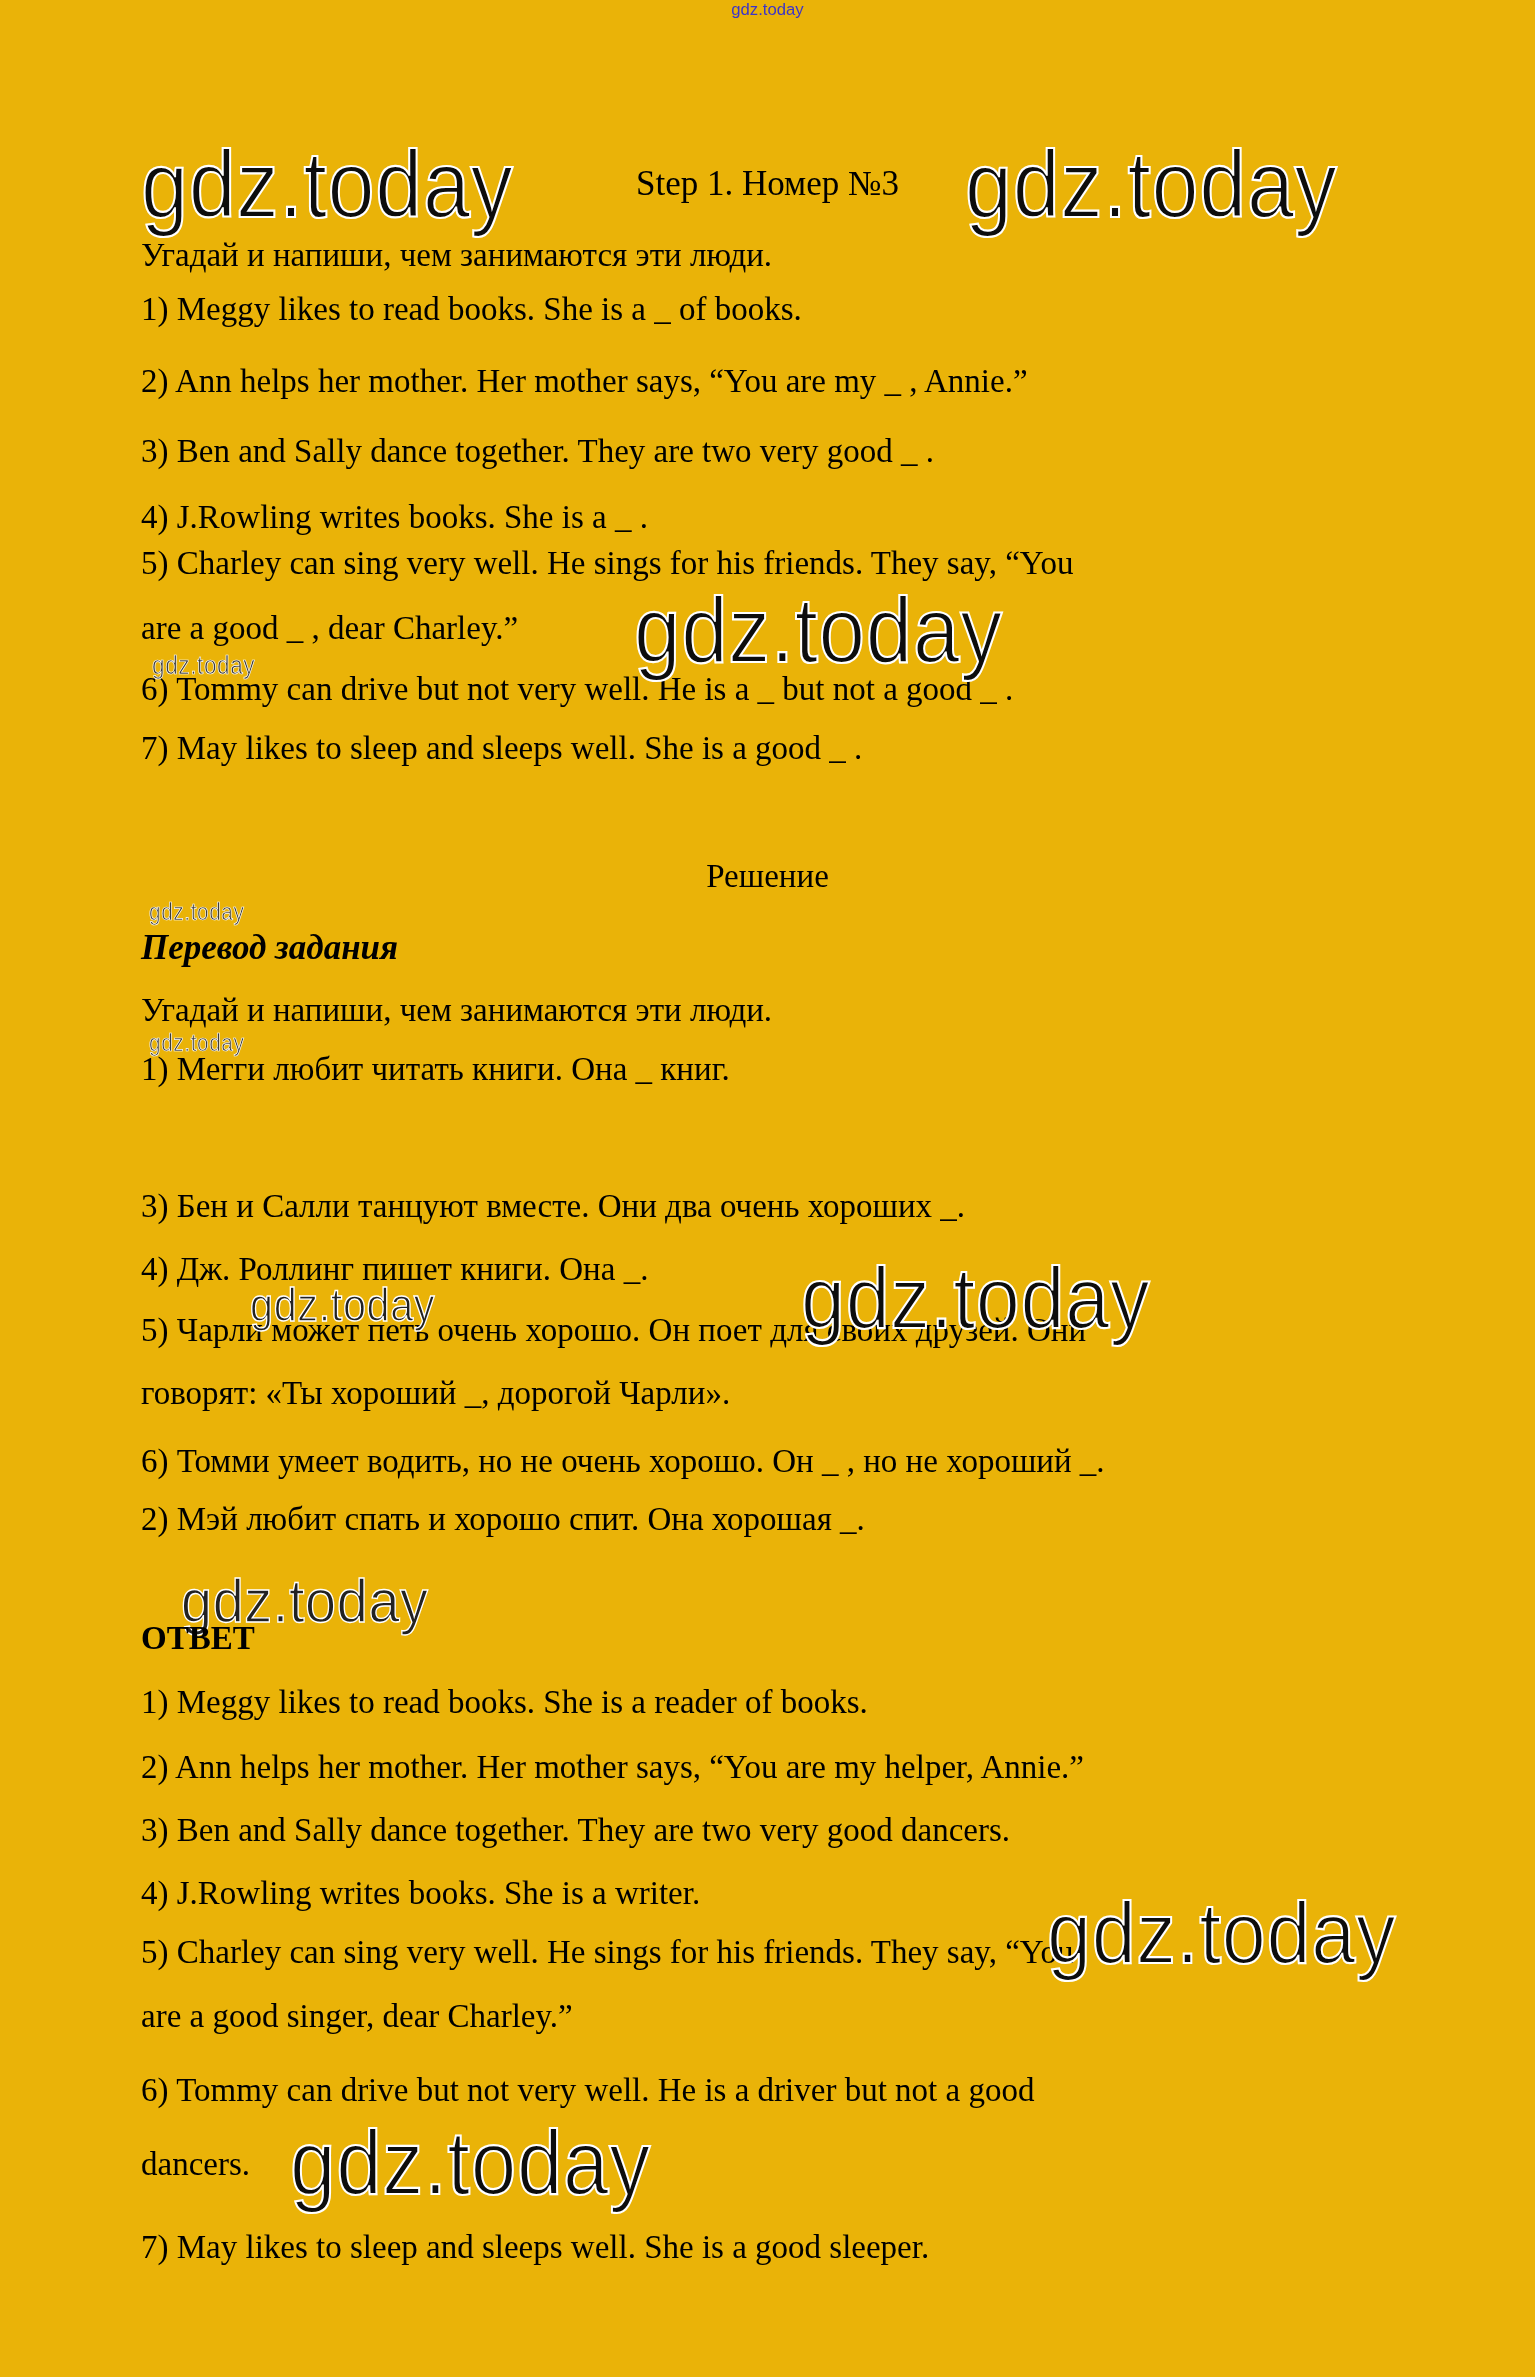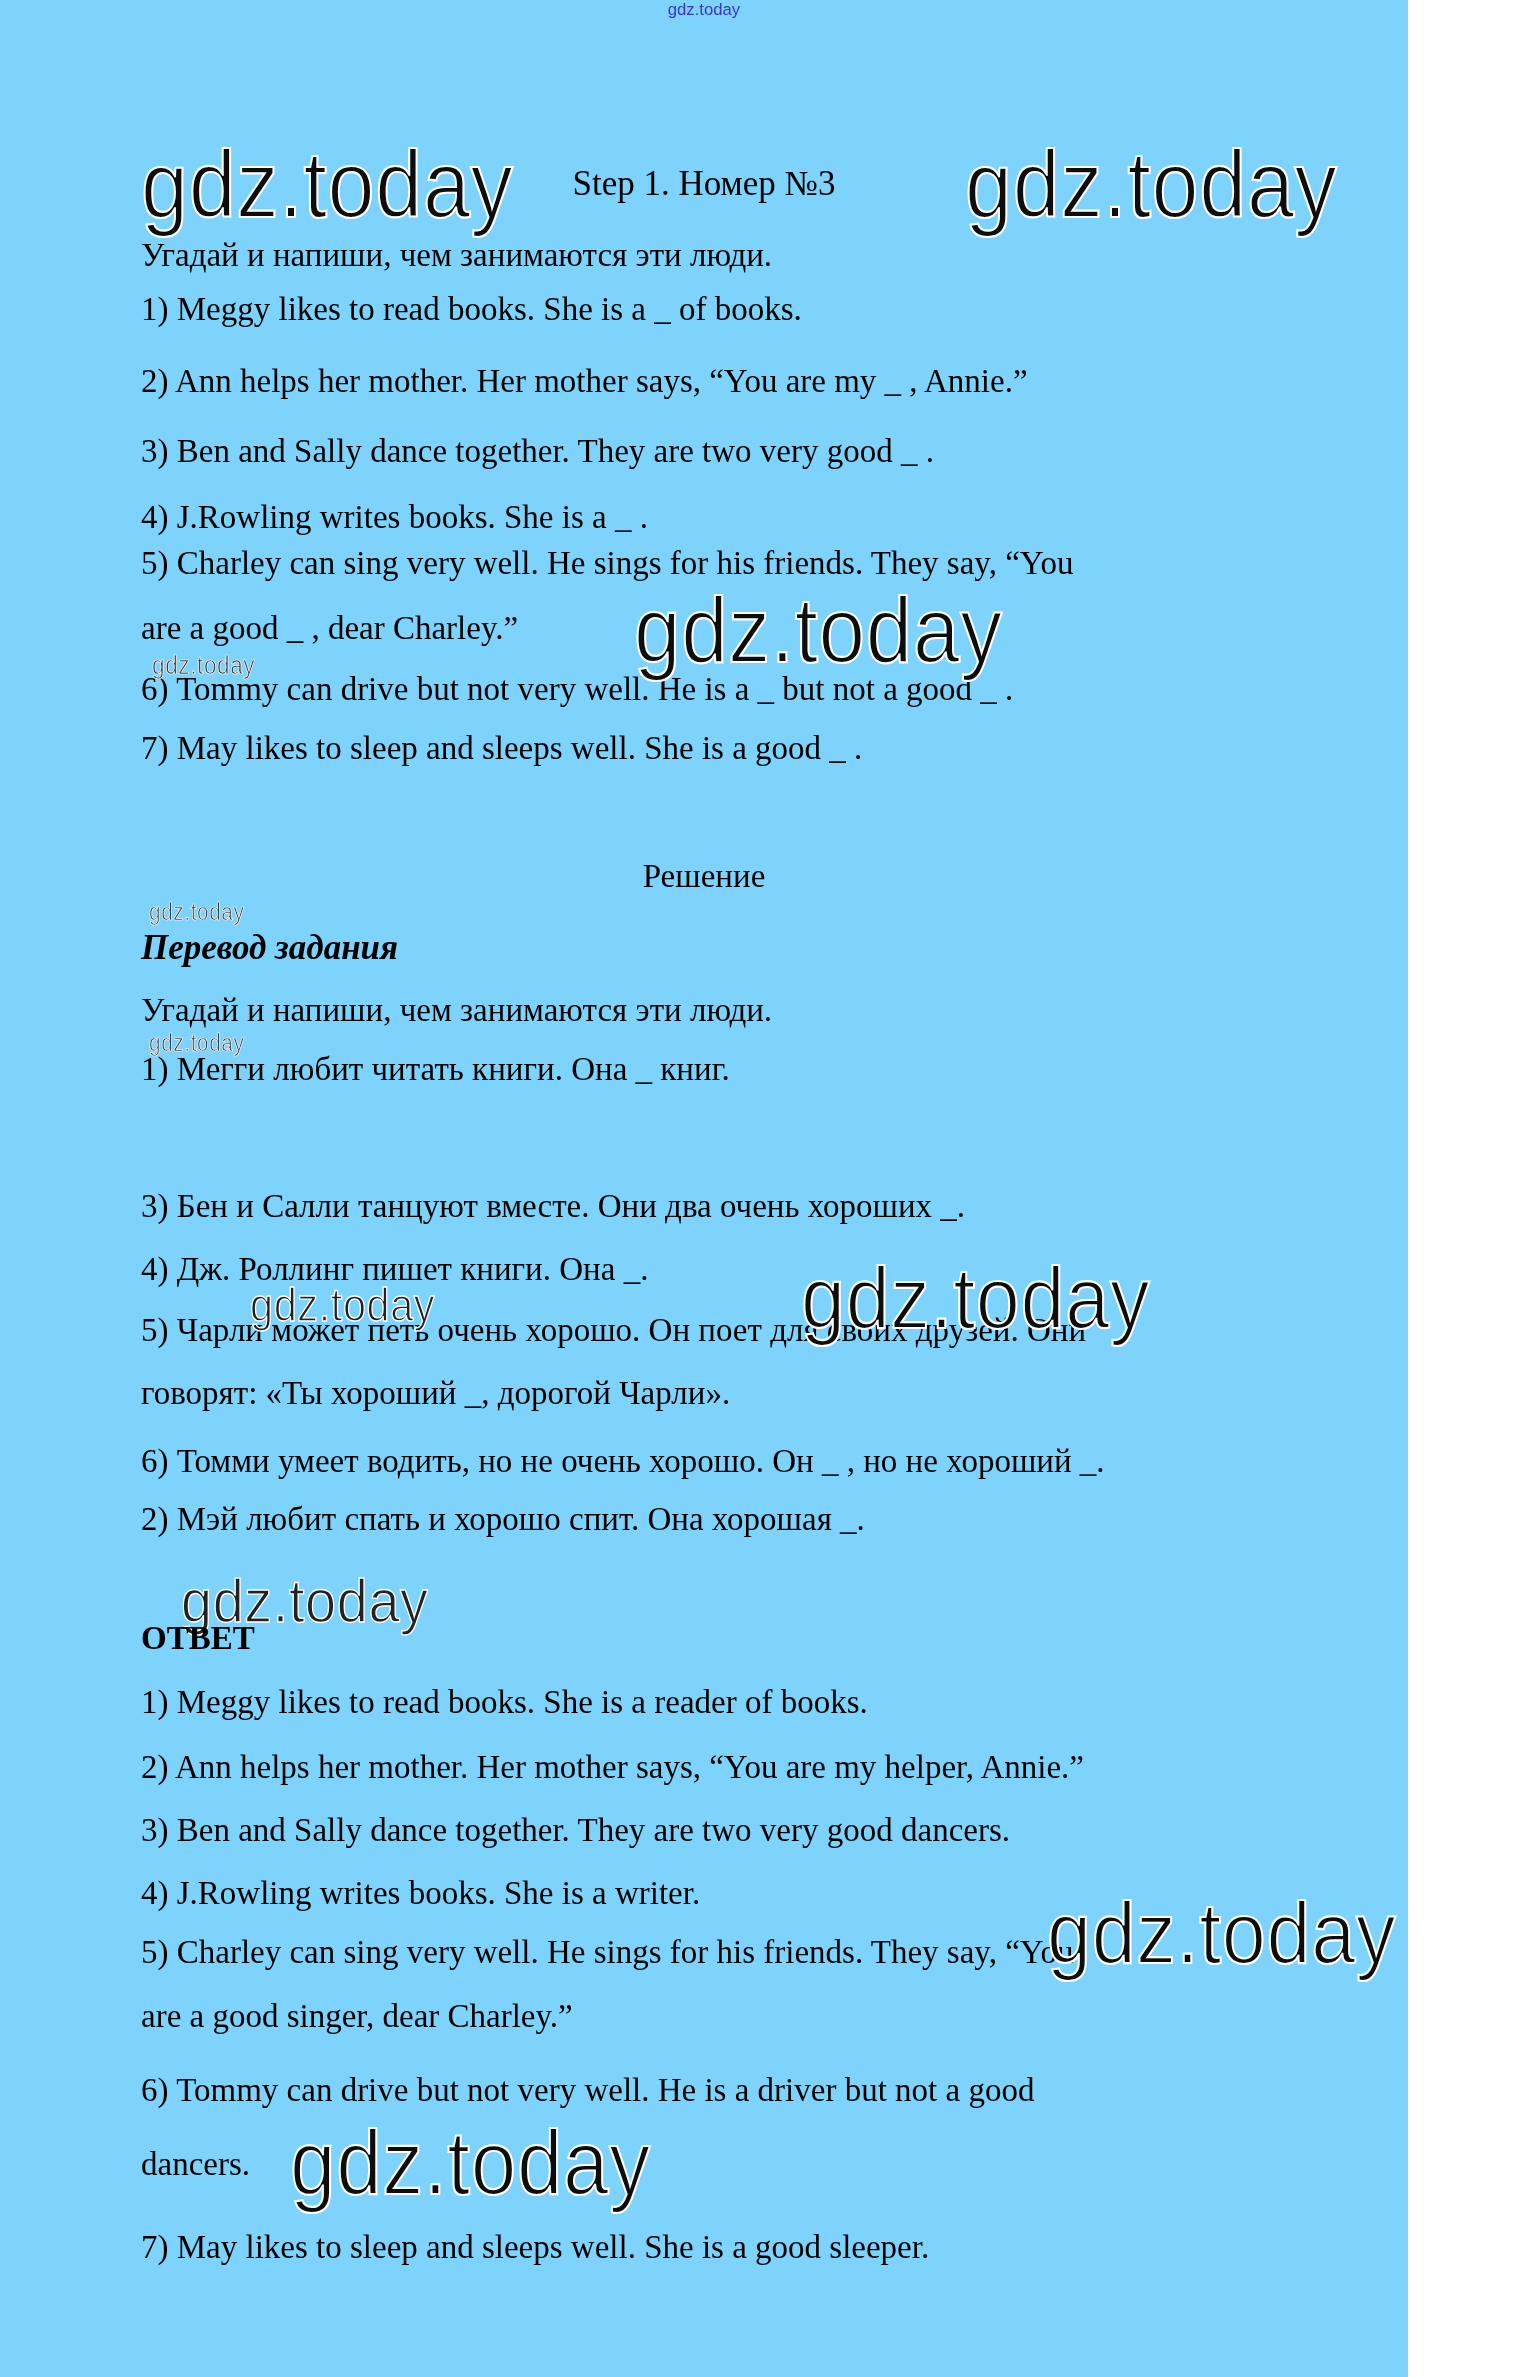--- a/index.html
+++ b/index.html
@@ -1,20 +1,20 @@
 <!DOCTYPE html>
 <html style="font-size:11.6px"><head>
 <meta charset="utf-8">
 <style>
   html,body{margin:0;padding:0;background:#ffffff;}
   .page{
     position:relative;
-    width:1408px;
+    width:1535px;
     height:2377px;
-    background:#7dd3fc;
+    background:#eab308;
     overflow:hidden;
     font-family:"Liberation Serif", serif;
     color:#000000;
     text-decoration:underline;
   }
   .line{
     position:absolute;
     left:141px;
     font-size:33px;
     line-height:1.15;

